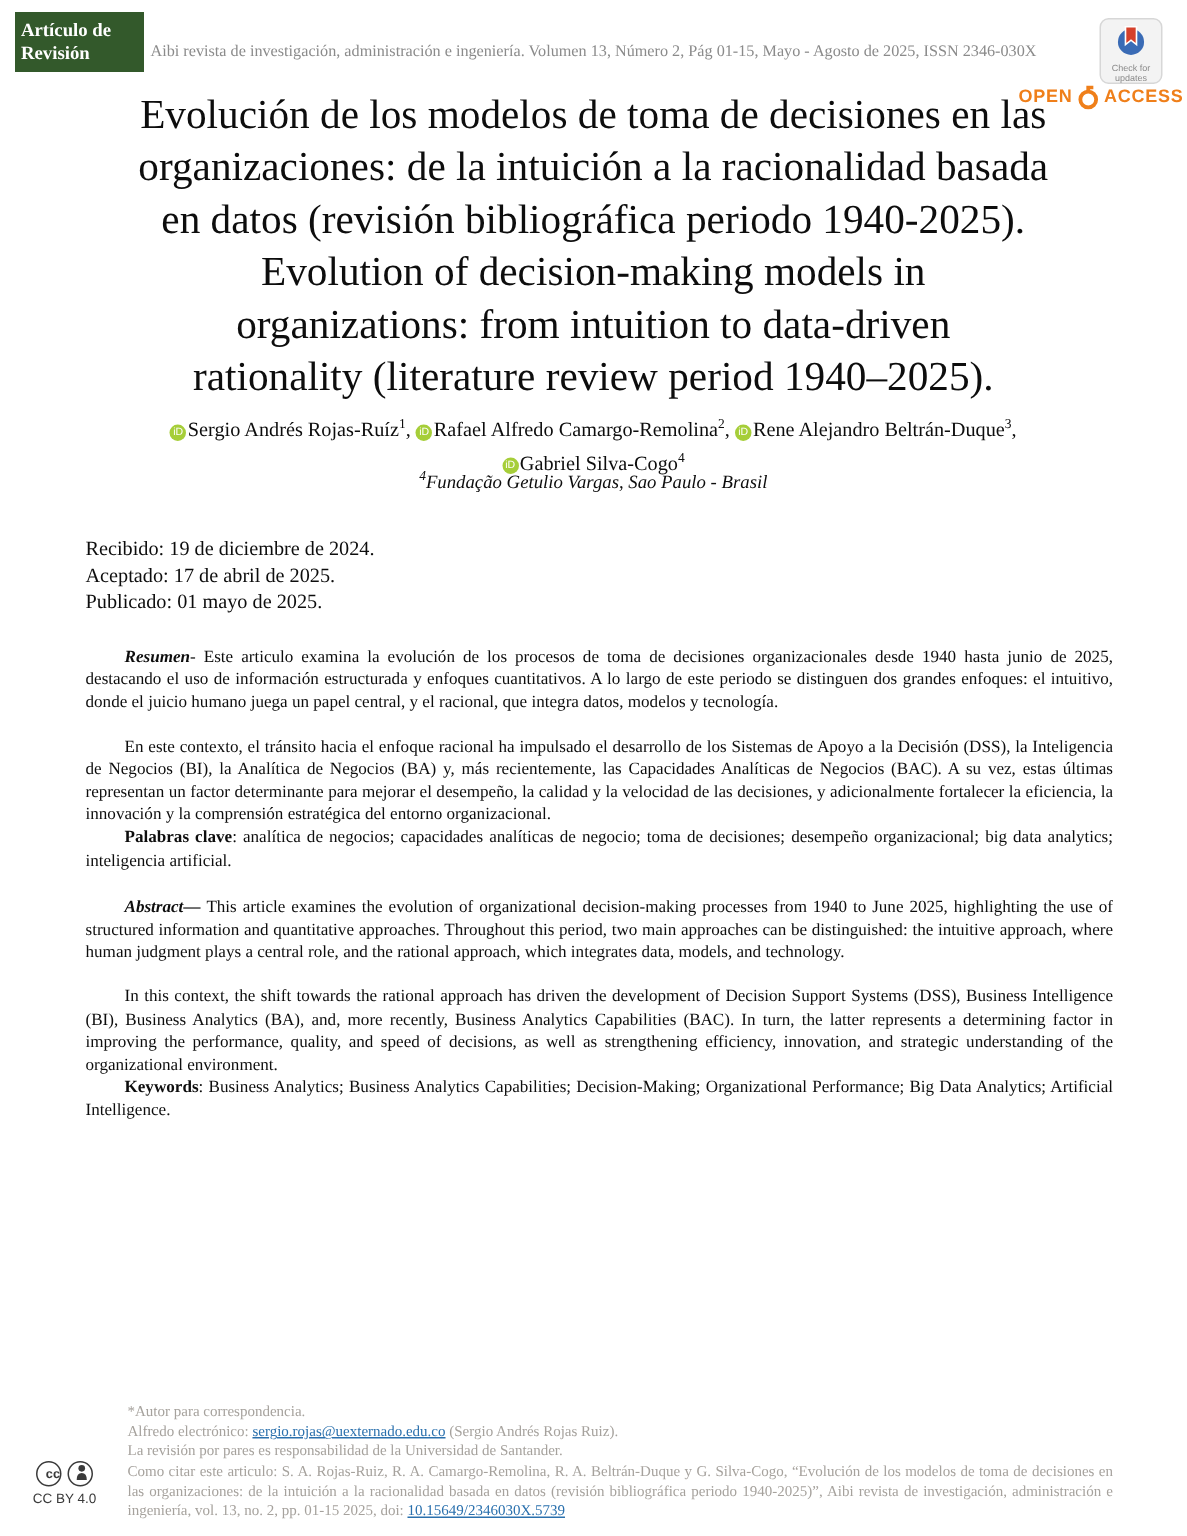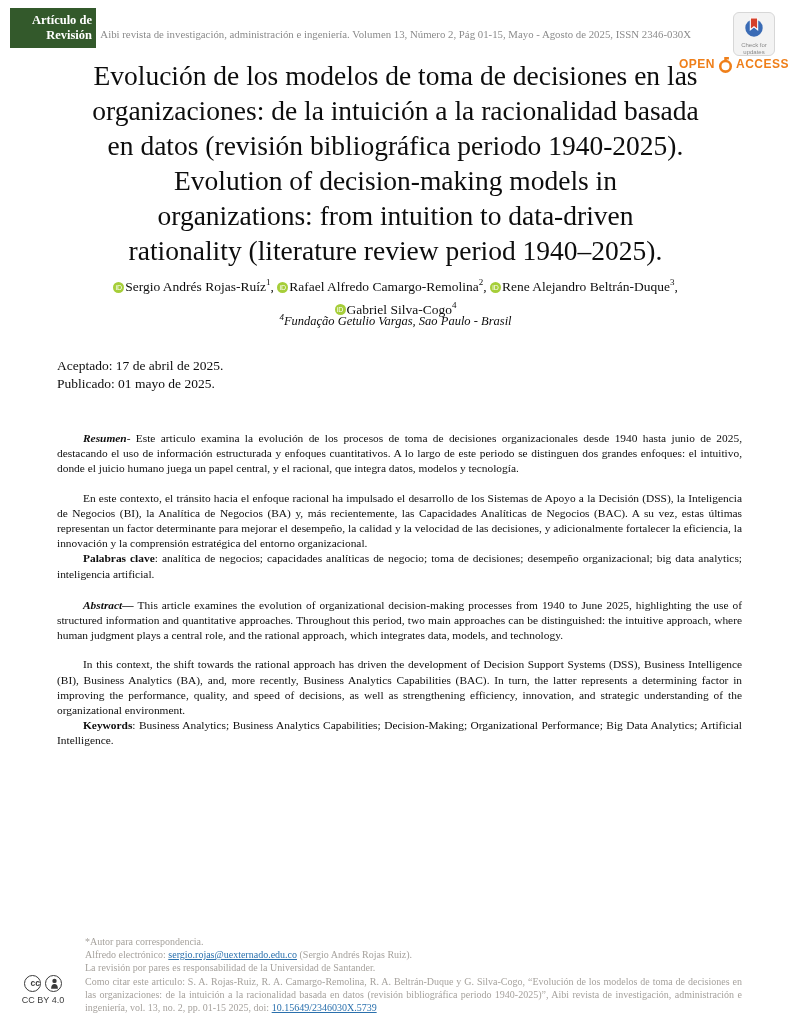--- a/index.html
+++ b/index.html
@@ -6,21 +6,21 @@
   body{
     width:791px;height:1024px;background:#ffffff;position:relative;
     font-family:"Liberation Serif","DejaVu Serif",serif;color:#111;
     overflow:hidden;
   }
   .abs{position:absolute;}
 
   
   .badge{
     left:10px;top:8px;width:78px;padding:5px 4px;
-    background:var(--badge_green,#33592b);color:#fff;text-align:right;
+    background:var(--badge_green,#33592b);color:#fff;text-align:left;
     font-weight:bold;font-size:12.5px;line-height:15px;
   }
   .journal-line{
     left:100px;right:100px;top:28px;text-align:right;
     font-size:10.8px;color:#8b8b8b;
   }
   .crossmark{
     right:16px;top:12px;width:40px;height:42px;background:#f3f3f3;
     border:1px solid #d7d7d7;border-radius:6px;text-align:center;
     cursor:pointer;
@@ -116,20 +116,21 @@
 <div class="abs authors">
   <div id="authors-line1"><span class="orcid">iD</span><span>Sergio Andrés Rojas-Ruíz</span><sup>1</sup><span>, </span><span class="orcid">iD</span><span>Rafael Alfredo Camargo-Remolina</span><sup>2</sup><span>, </span><span class="orcid">iD</span><span>Rene Alejandro Beltrán-Duque</span><sup>3</sup><span>,</span></div>
   <div id="authors-line2"><span class="orcid">iD</span><span>Gabriel Silva-Cogo</span><sup>4</sup><span></span></div>
 </div>
 
 <div class="abs affils">
   <div><sup>4</sup><span>Fundação Getulio Vargas, Sao Paulo - Brasil</span></div>
 </div>
 
 <div class="abs dates">
+  <div>Recibido: 19 de diciembre de 2024.</div>
   <div>Aceptado: 17 de abril de 2025.</div>
   <div>Publicado: 01 mayo de 2025.</div>
 </div>
 
 <div class="abs body-text">
   <p><span class="lead">Resumen</span><span>- </span><span>Este articulo examina la evolución de los procesos de toma de decisiones organizacionales desde 1940 hasta junio de 2025, destacando el uso de información estructurada y enfoques cuantitativos. A lo largo de este periodo se distinguen dos grandes enfoques: el intuitivo, donde el juicio humano juega un papel central, y el racional, que integra datos, modelos y tecnología.</span></p>
   <div class="gap"></div>
   <p>En este contexto, el tránsito hacia el enfoque racional ha impulsado el desarrollo de los Sistemas de Apoyo a la Decisión (DSS), la Inteligencia de Negocios (BI), la Analítica de Negocios (BA) y, más recientemente, las Capacidades Analíticas de Negocios (BAC). A su vez, estas últimas representan un factor determinante para mejorar el desempeño, la calidad y la velocidad de las decisiones, y adicionalmente fortalecer la eficiencia, la innovación y la comprensión estratégica del entorno organizacional.</p>
   <p><span class="kwlabel">Palabras clave</span><span>: analítica de negocios; capacidades analíticas de negocio; toma de decisiones; desempeño organizacional; big data analytics; inteligencia artificial.</span></p>
   <div class="gap" style="height:16px;"></div>

